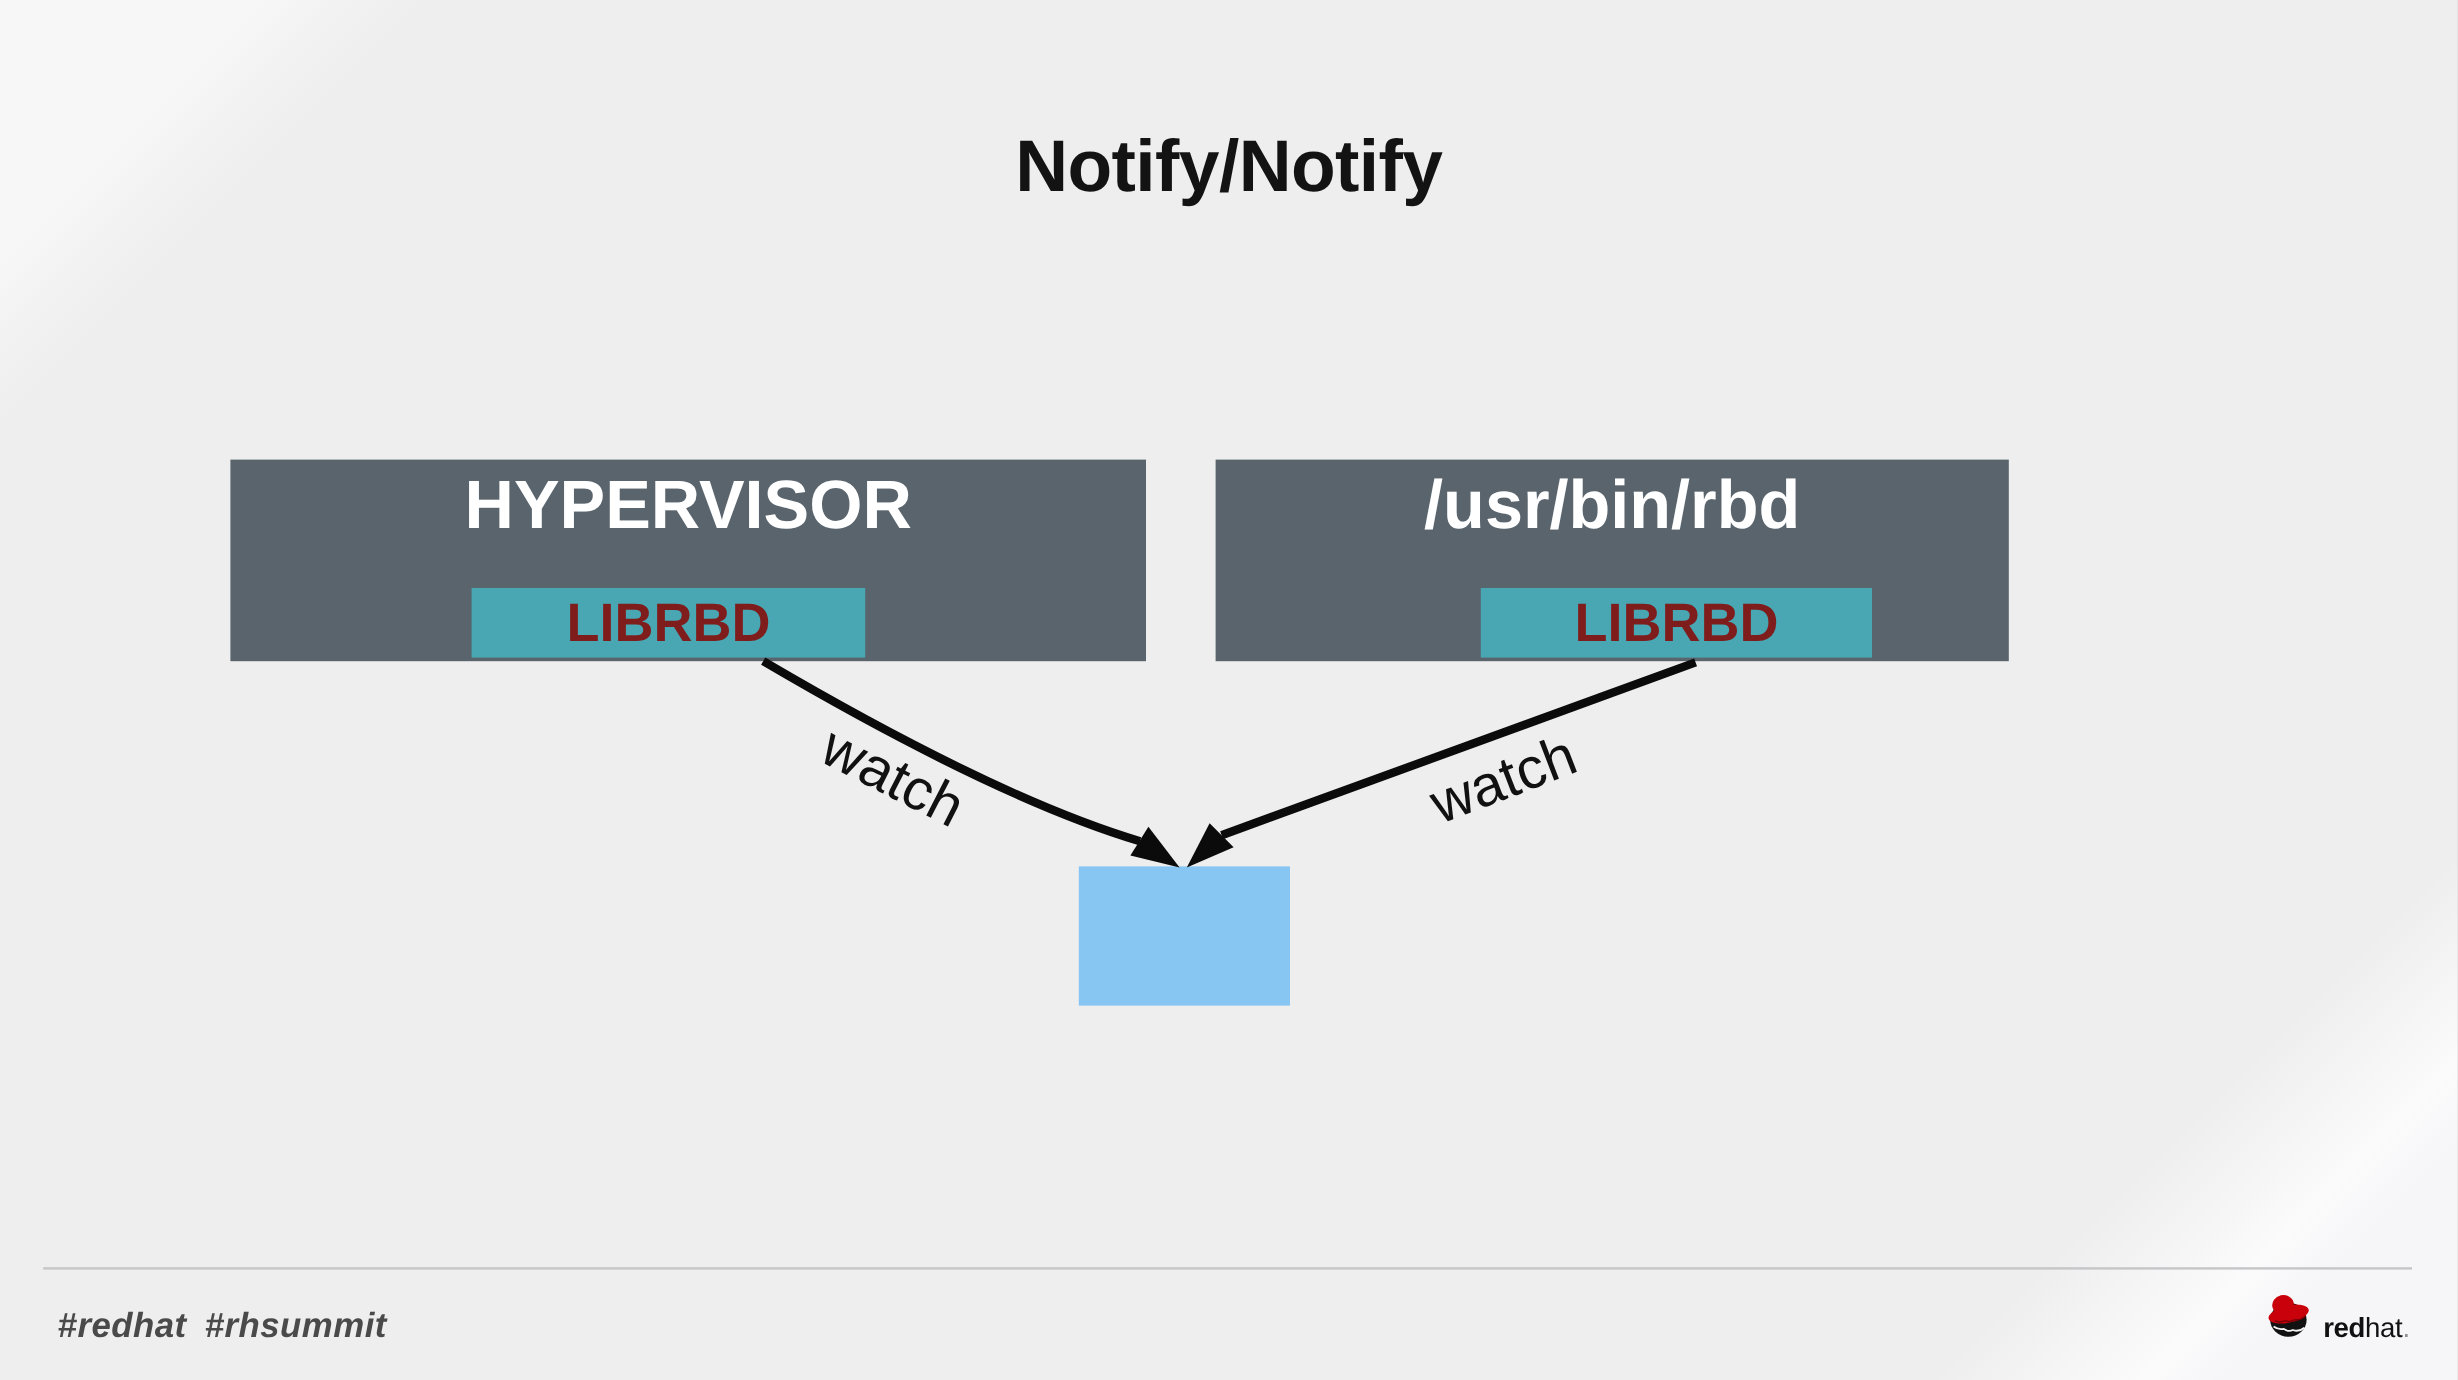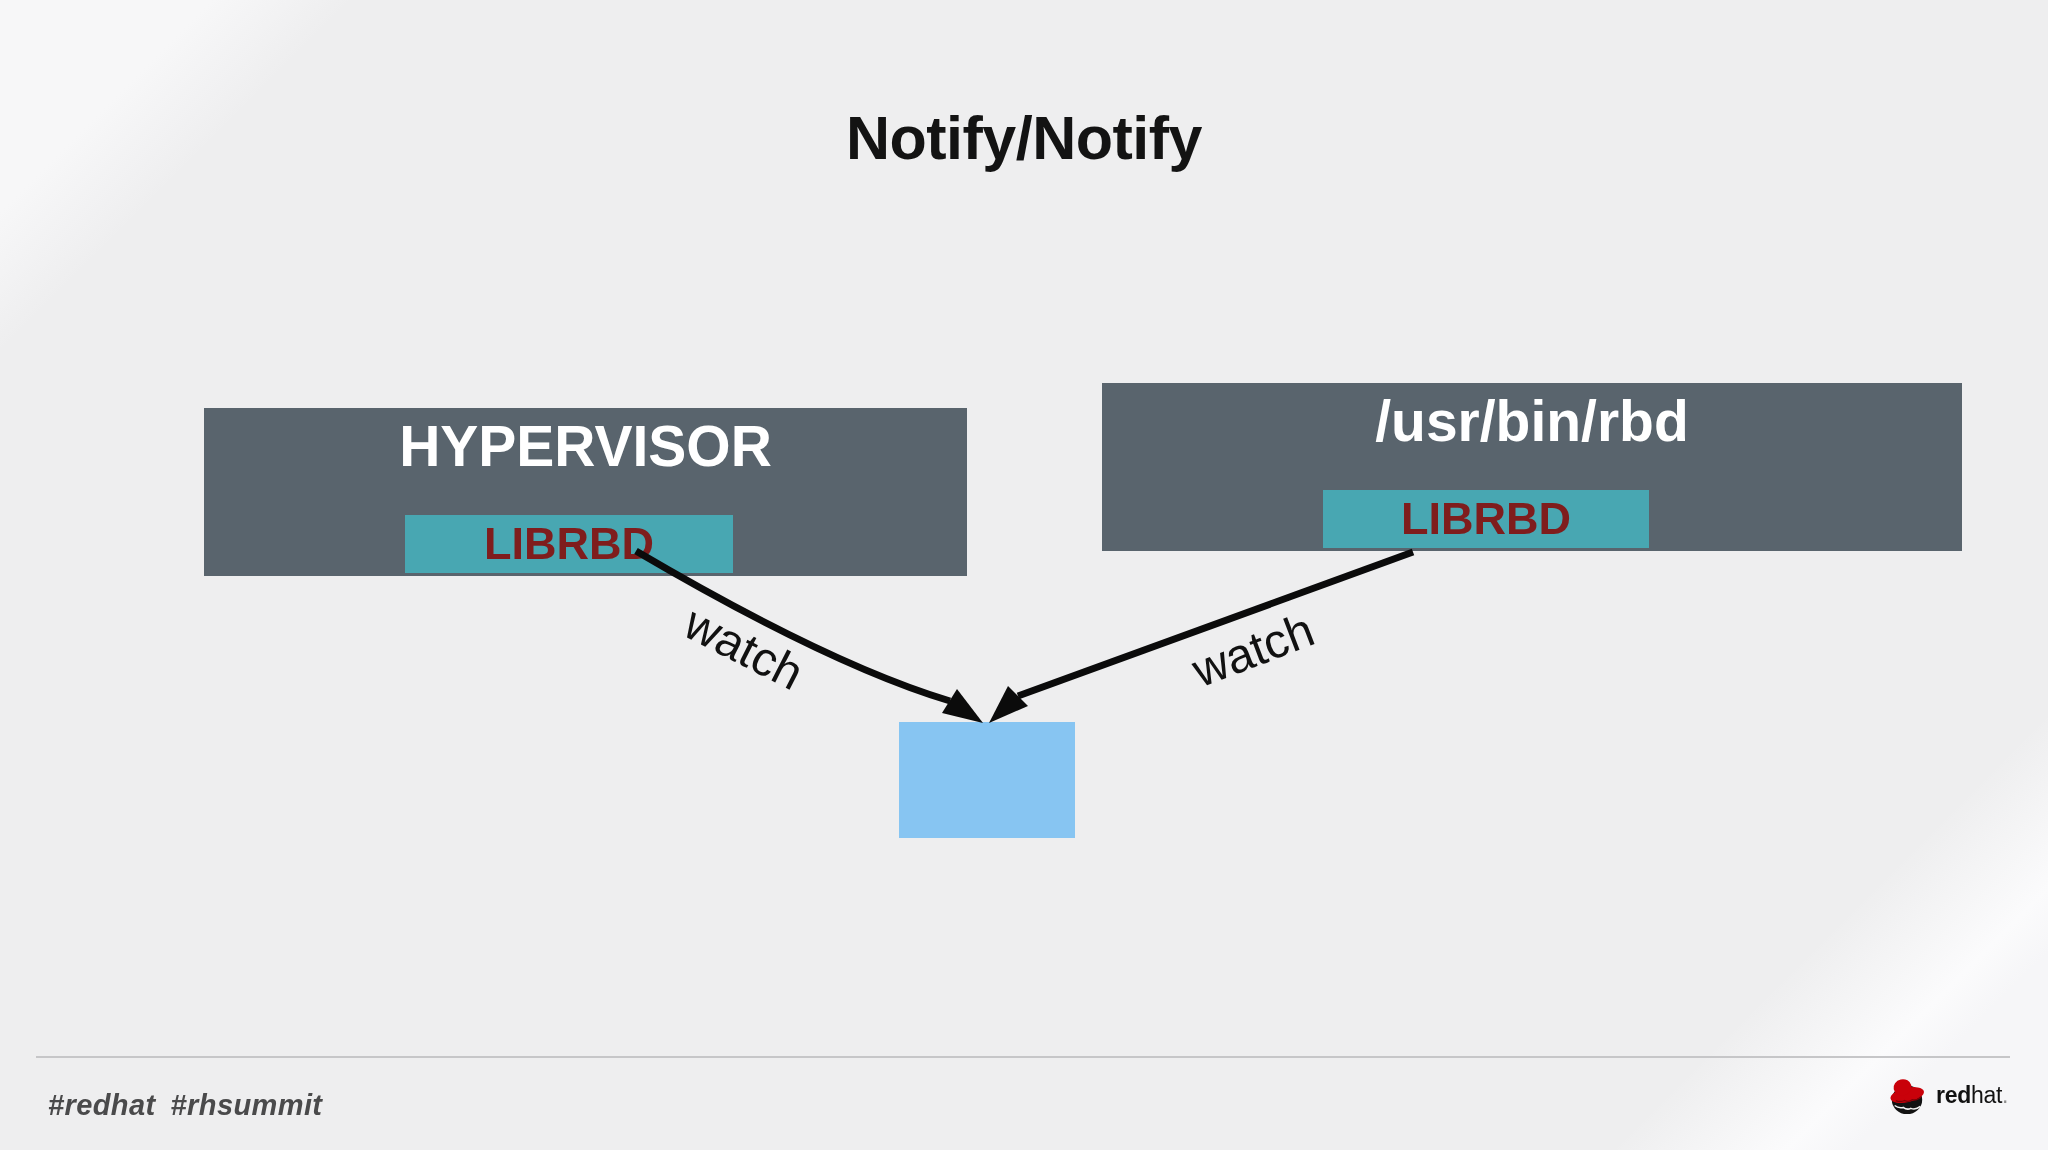--- a/index.html
+++ b/index.html
@@ -17,22 +17,22 @@
     position:absolute;top:106px;left:0;right:0;
     text-align:center;
     font-size:61px;font-weight:700;line-height:1.05;
     color:#131313;
     letter-spacing:-0.5px;
   }
   .node{
     position:absolute;top:383px;height:168px;
     background:#59646d;
   }
-  .node-left{left:204px;width:763px;margin-top:25px;}
-  .node-right{left:1102px;width:860px;}
+  .node-left{left:192px;width:763px;}
+  .node-right{left:1013px;width:661px;}
   .node-title{
     display:block;text-align:center;
     padding-top:9px;
     font-size:57px;font-weight:700;line-height:1.05;
     color:#ffffff;
   }
   .subnode{
     position:absolute;bottom:3px;height:58px;
     background:#48a7b2;
     text-align:center;
@@ -69,21 +69,21 @@
   }
   .footer-hashtags{
     position:absolute;left:48px;top:1089px;
     font-size:29px;font-weight:700;color:#4a4a4b;
     letter-spacing:0.4px;
     font-style:italic;
   }
   .footer-hashtags span{margin-right:15px;}
   .redhat-logo{
     position:absolute;left:1888px;top:1074px;
-    display:flex;align-items:flex-start;
+    display:flex;align-items:flex-end;
   }
   .fedora{width:38px;height:44px;margin-right:10px;}
   .logo-wordmark{
     font-size:23px;color:#111111;line-height:1;
     letter-spacing:-0.3px;
     padding-top:10px;
   }
   .logo-red{font-weight:700;}
   .logo-hat{font-weight:400;}
   .logo-period{font-weight:400;color:#8f8f8f;}

